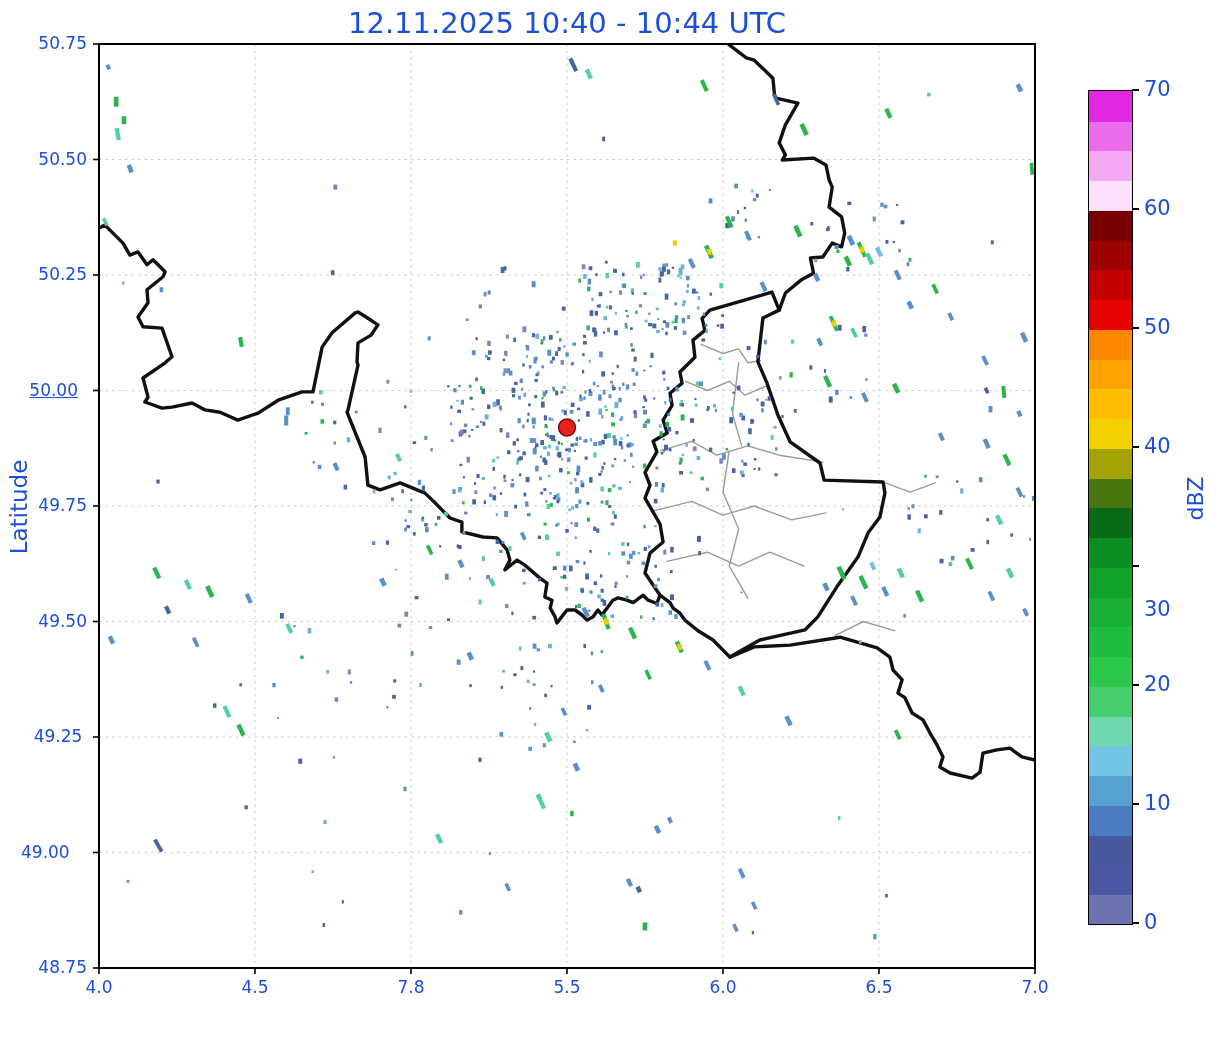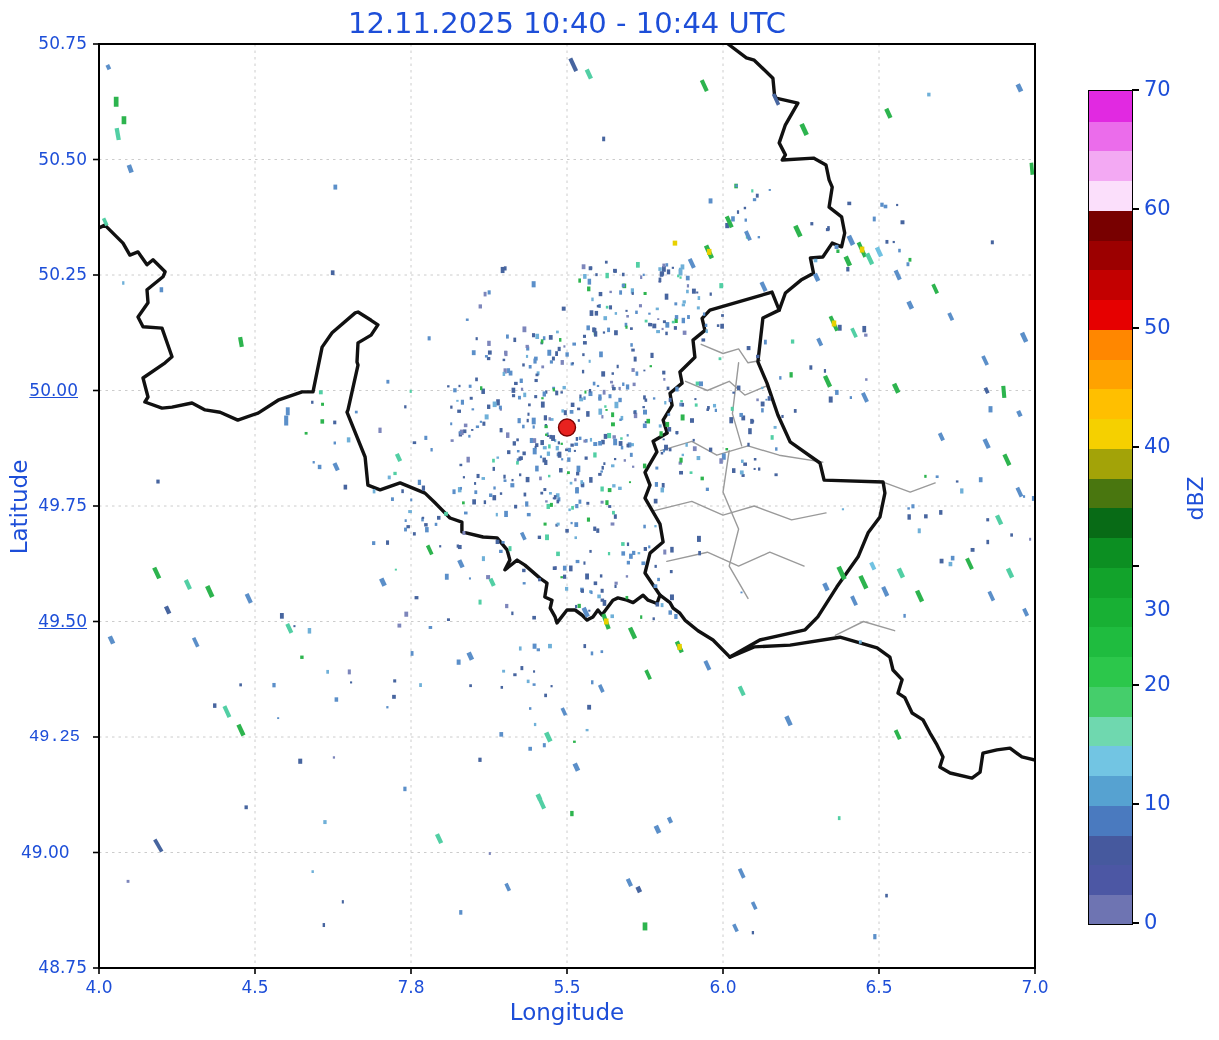--- a/index.html
+++ b/index.html
@@ -983,37 +983,36 @@
         <line x1="93" y1="621.5" x2="99" y2="621.5"></line>
         <line x1="93" y1="506" x2="99" y2="506"></line>
         <line x1="93" y1="390.5" x2="99" y2="390.5"></line>
         <line x1="93" y1="275" x2="99" y2="275"></line>
         <line x1="93" y1="159.5" x2="99" y2="159.5"></line>
         <line x1="93" y1="44" x2="99" y2="44"></line>
       </g>
     </svg>
 
 
-  <div class="xlabel">Longitude</div>
   <div class="ylabel">Latitude</div>
 
   <div id="xticks">
       <div class="ticklabel" style="left: 69px; top: 979px; width: 60px; text-align: center;">4.0</div>
       <div class="ticklabel" style="left: 225px; top: 979px; width: 60px; text-align: center;">4.5</div>
       <div class="ticklabel" style="left: 381px; top: 979px; width: 60px; text-align: center;">7.8</div>
       <div class="ticklabel" style="left: 537px; top: 979px; width: 60px; text-align: center;">5.5</div>
       <div class="ticklabel" style="left: 693px; top: 979px; width: 60px; text-align: center;">6.0</div>
       <div class="ticklabel" style="left: 849px; top: 979px; width: 60px; text-align: center;">6.5</div>
       <div class="ticklabel" style="left: 1005px; top: 979px; width: 60px; text-align: center;">7.0</div>
     </div>
   <div id="yticks">
       <div class="ticklabel" style="left: 29px; top: 959px; width: 58px; text-align: right;">48.75</div>
       <div class="ticklabel" style="left: 21px; top: 843.5px; width: 58px; text-align: left;">49.00</div>
-      <div class="ticklabel" style="left: 29px; top: 728px; width: 58px; text-align: left; font-family: Liberation Mono, monospace;">49.25</div>
-      <div class="ticklabel" style="left: 29px; top: 612.5px; width: 58px; text-align: right; text-decoration: underline;">49.50</div>
+      <div class="ticklabel" style="left: 29px; top: 728px; width: 58px; text-align: center;">49.25</div>
+      <div class="ticklabel" style="left: 29px; top: 612.5px; width: 58px; text-align: right;">49.50</div>
       <div class="ticklabel" style="left: 29px; top: 497px; width: 58px; text-align: right;">49.75</div>
       <div class="ticklabel" style="left: 20px; top: 381.5px; width: 58px; text-align: right; text-decoration: underline;">50.00</div>
       <div class="ticklabel" style="left: 29px; top: 266px; width: 58px; text-align: right;">50.25</div>
       <div class="ticklabel" style="left: 29px; top: 150.5px; width: 58px; text-align: right;">50.50</div>
       <div class="ticklabel" style="left: 29px; top: 35px; width: 58px; text-align: right;">50.75</div>
     </div>
 
   <div class="cbar-wrap">
     <div class="cbar-bar" id="cbar-bar" style="left:1088px;top:90px;width:43px;height:833px;">
         <div class="cbar-seg" style="top: 803.25px; height: 30.55px; background: rgb(110, 116, 178);"></div>

